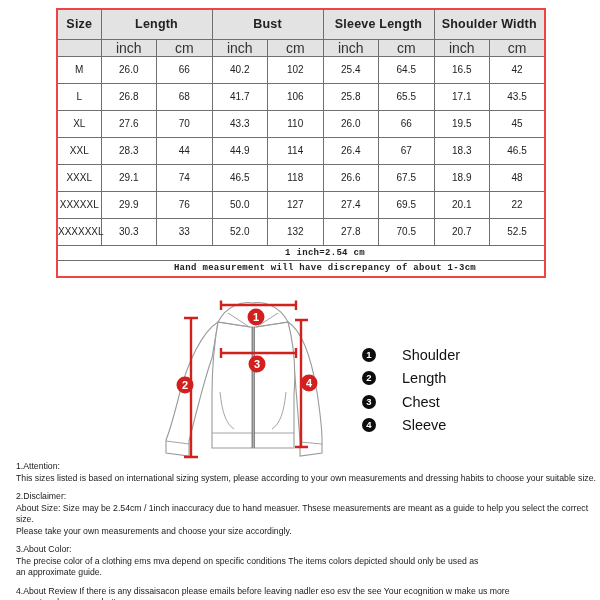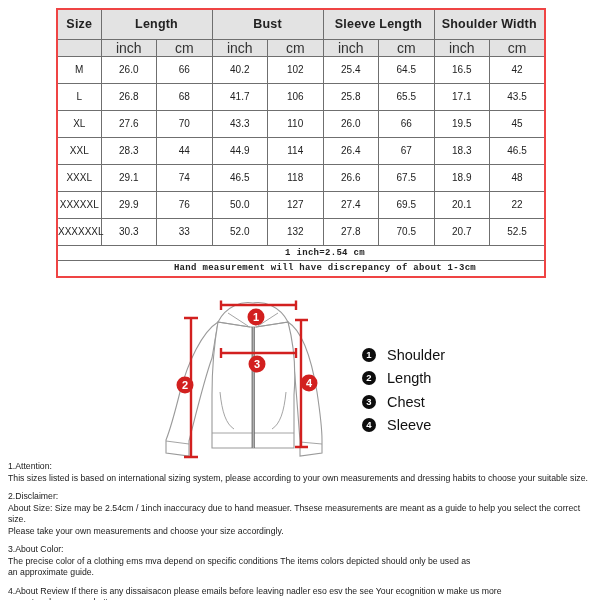--- a/index.html
+++ b/index.html
@@ -47,25 +47,25 @@
 
   
   .legend { position:absolute; left:362px; top:343px; }
   .legend-item { display:flex; align-items:center; height:23.5px; }
   .legend-num {
     width:14px; height:14px; border-radius:50%;
     background:#0d0d0d; color:#ffffff;
     font-size:9.5px; font-weight:bold; line-height:14px;
     text-align:center; flex:0 0 14px;
   }
-  .legend-label { font-size:14.5px; color:#111111; margin-left:11px; }
+  .legend-label { font-size:14.5px; color:#111111; margin-left:26px; }
 
   
   .sections { position:absolute; left:8px; top:461px; width:588px; }
-  .section { margin-bottom:7px; }
+  .section { margin-bottom:7px;margin-left:8px; }
   .section-title { font-size:8.7px; line-height:11.5px; color:#1a1a1a; }
   .section-body  { font-size:8.7px; line-height:11.5px; color:#1a1a1a; white-space:pre-line; }
 </style>
 </head>
 <body>
 
 <table class="chart">
   <colgroup>
     <col style="width:44px">
     <col>

